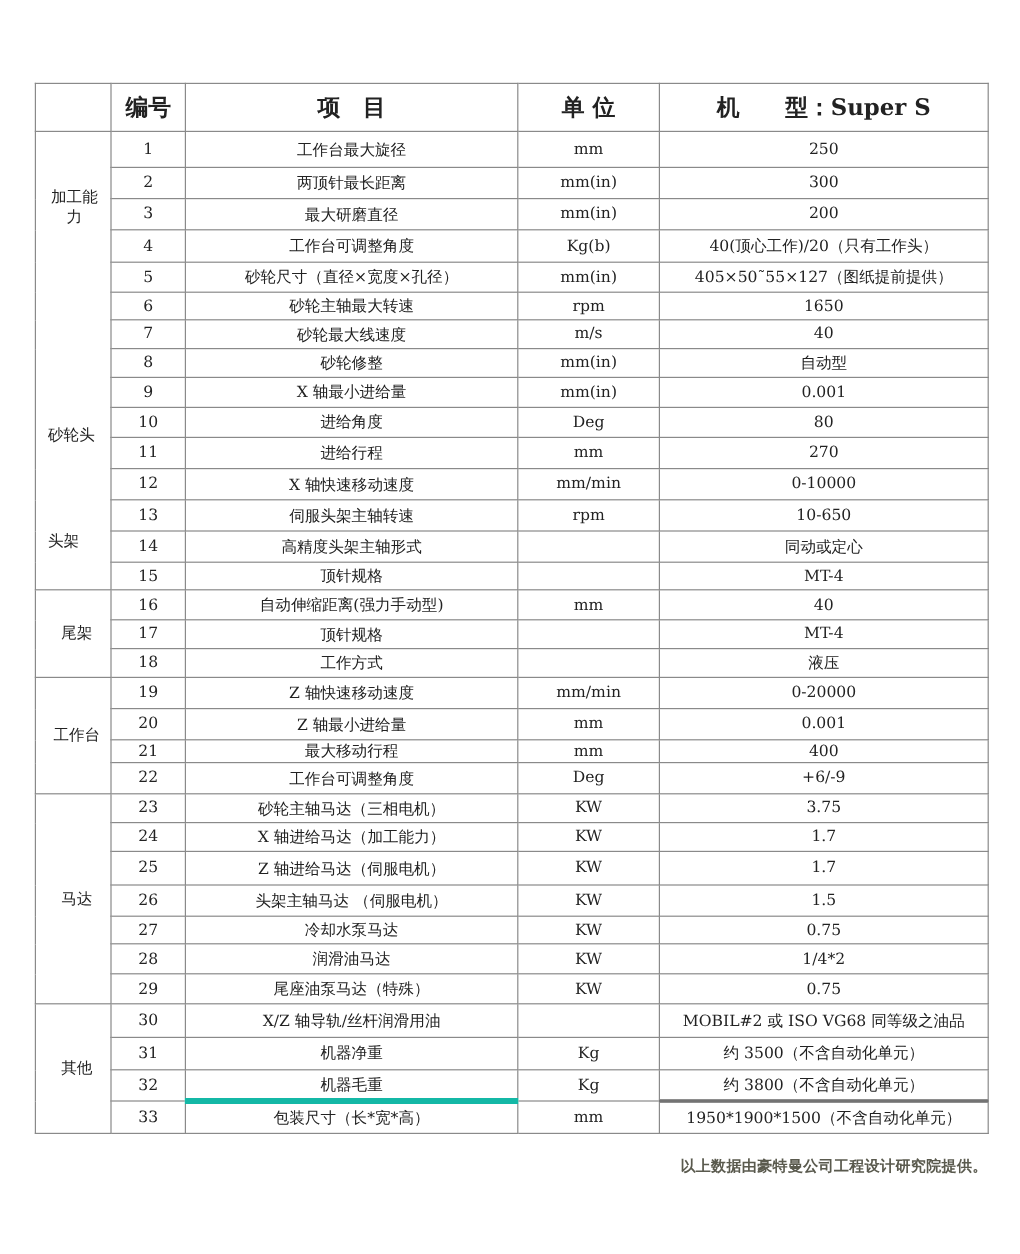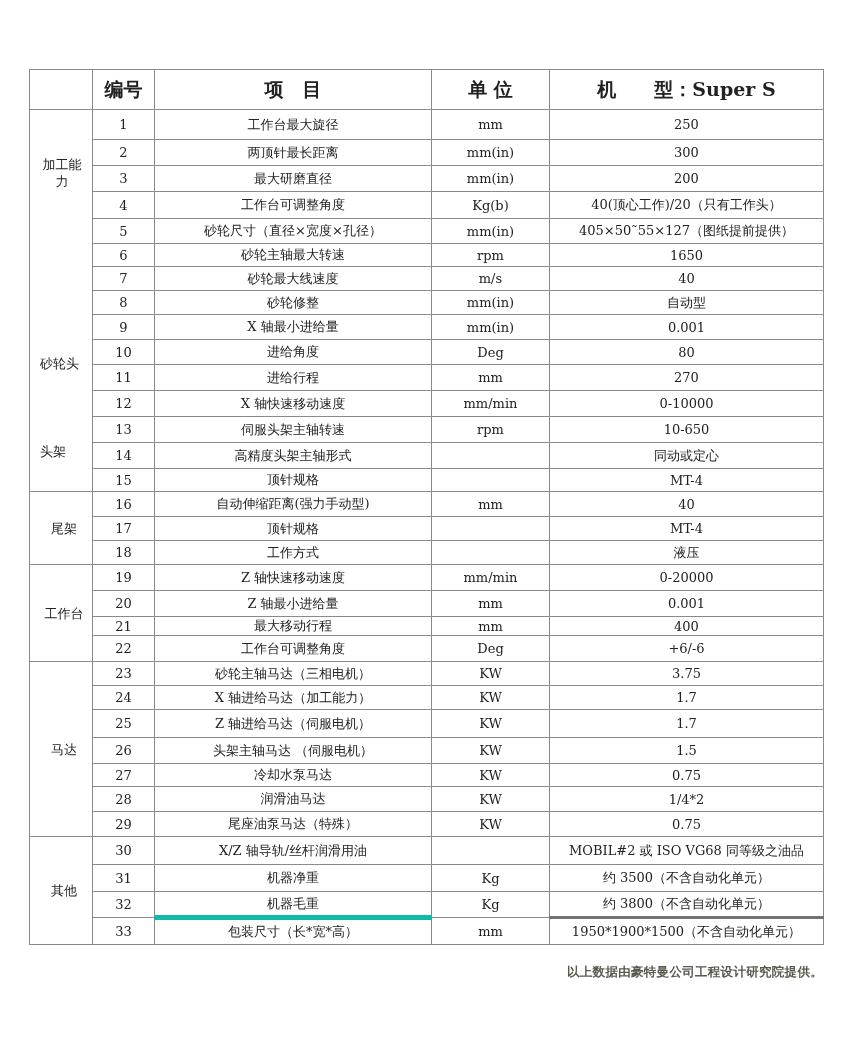--- a/index.html
+++ b/index.html
@@ -215,21 +215,21 @@
     <tr class="row" style="height:14px">
       <td>21</td>
       <td>最大移动行程</td>
       <td>mm</td>
       <td>400</td>
     </tr>
     <tr class="row" style="height:26px">
       <td>22</td>
       <td>工作台可调整角度</td>
       <td>Deg</td>
-      <td>+6/-6</td>
+      <td>+6/-9</td>
     </tr>
 
     <tr class="row" style="height:24px">
       <td class="cat" rowspan="7">马达</td>
       <td style="border-top:1px solid #8a8a8a">23</td>
       <td style="border-top:1px solid #8a8a8a">砂轮主轴马达（三相电机）</td>
       <td style="border-top:1px solid #8a8a8a">KW</td>
       <td style="border-top:1px solid #8a8a8a">3.75</td>
     </tr>
     <tr class="row" style="height:24px">

